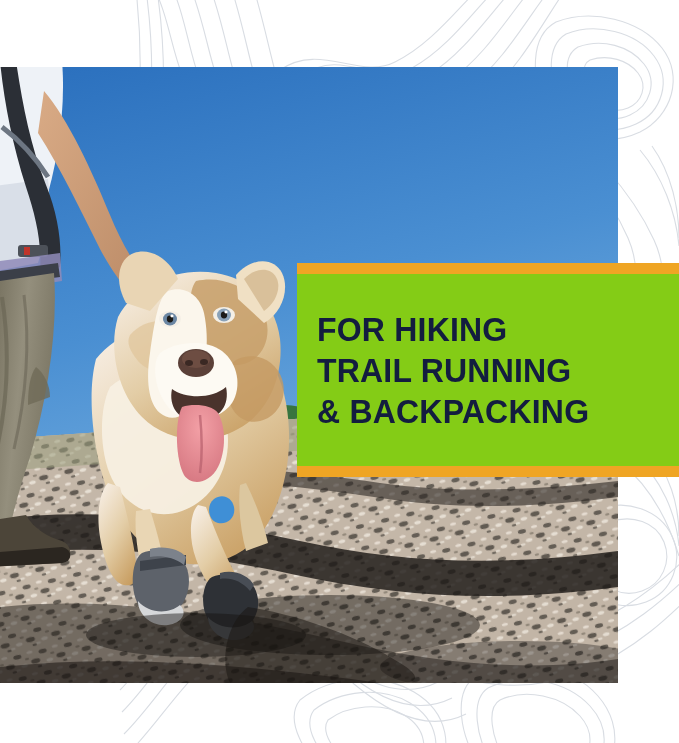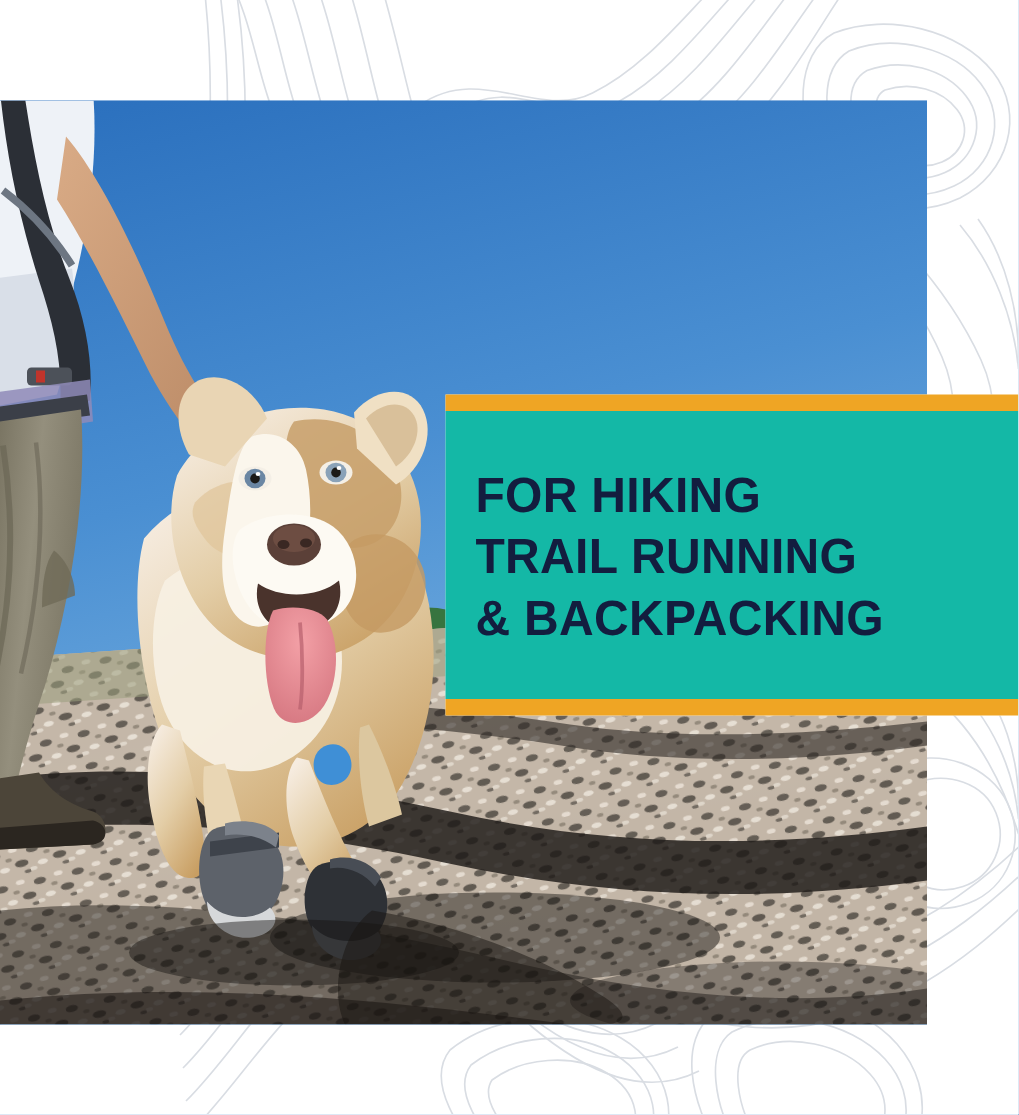--- a/index.html
+++ b/index.html
@@ -61,21 +61,21 @@
     height: 11px;
     flex: 0 0 11px;
   }
   #callout-body {
     flex: 1 1 auto;
     display: flex;
     flex-direction: column;
     justify-content: center;
     padding-left: 20px;
     padding-right: 10px;
-    background: #14b8a6;
+    background: #84cc16;
   }
   .headline-line {
     font-family: "Liberation Sans", sans-serif;
     font-weight: bold;
     font-size: 33px;
     line-height: 41px;
     letter-spacing: 0.2px;
     white-space: nowrap;
     transform: scaleX(0.97);
     transform-origin: left center;

